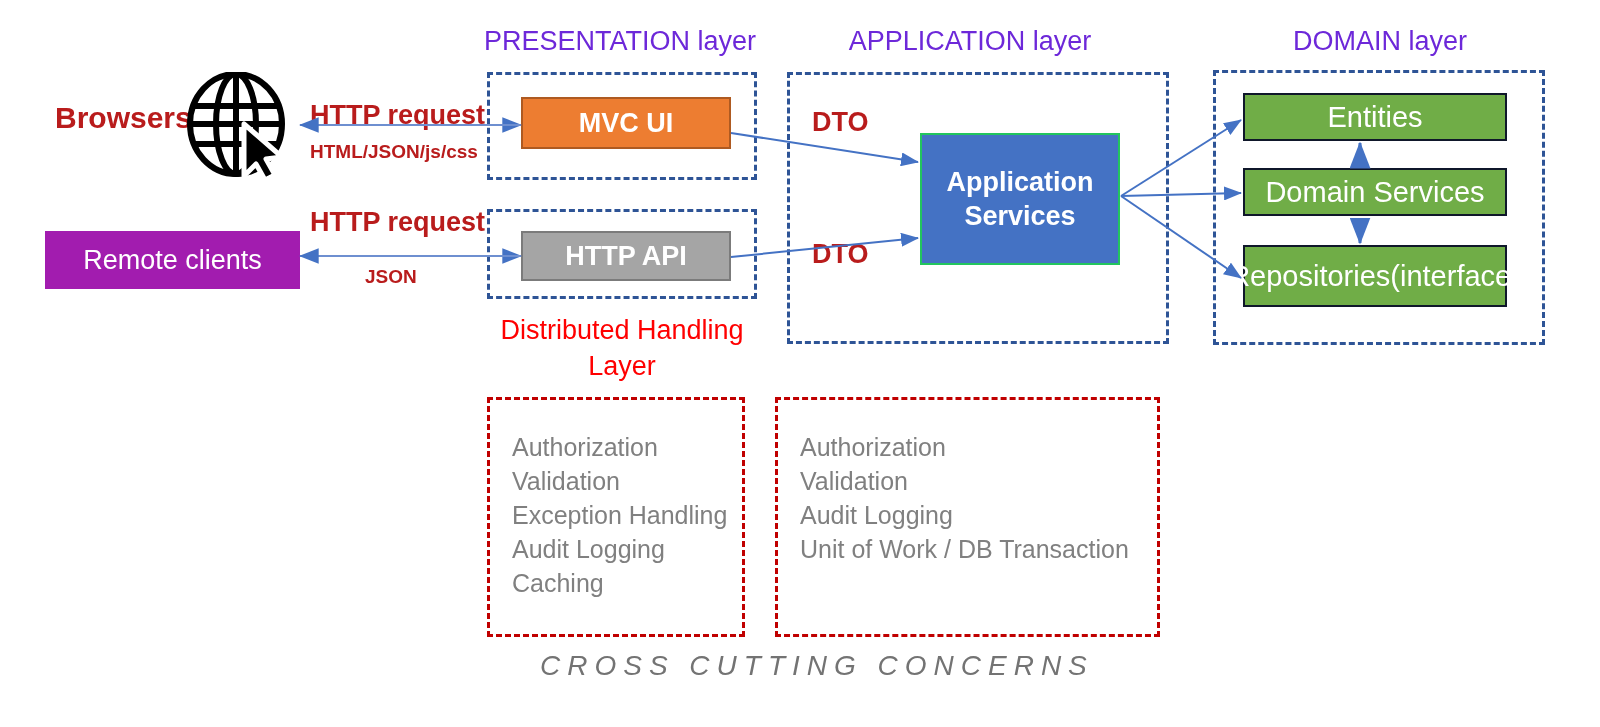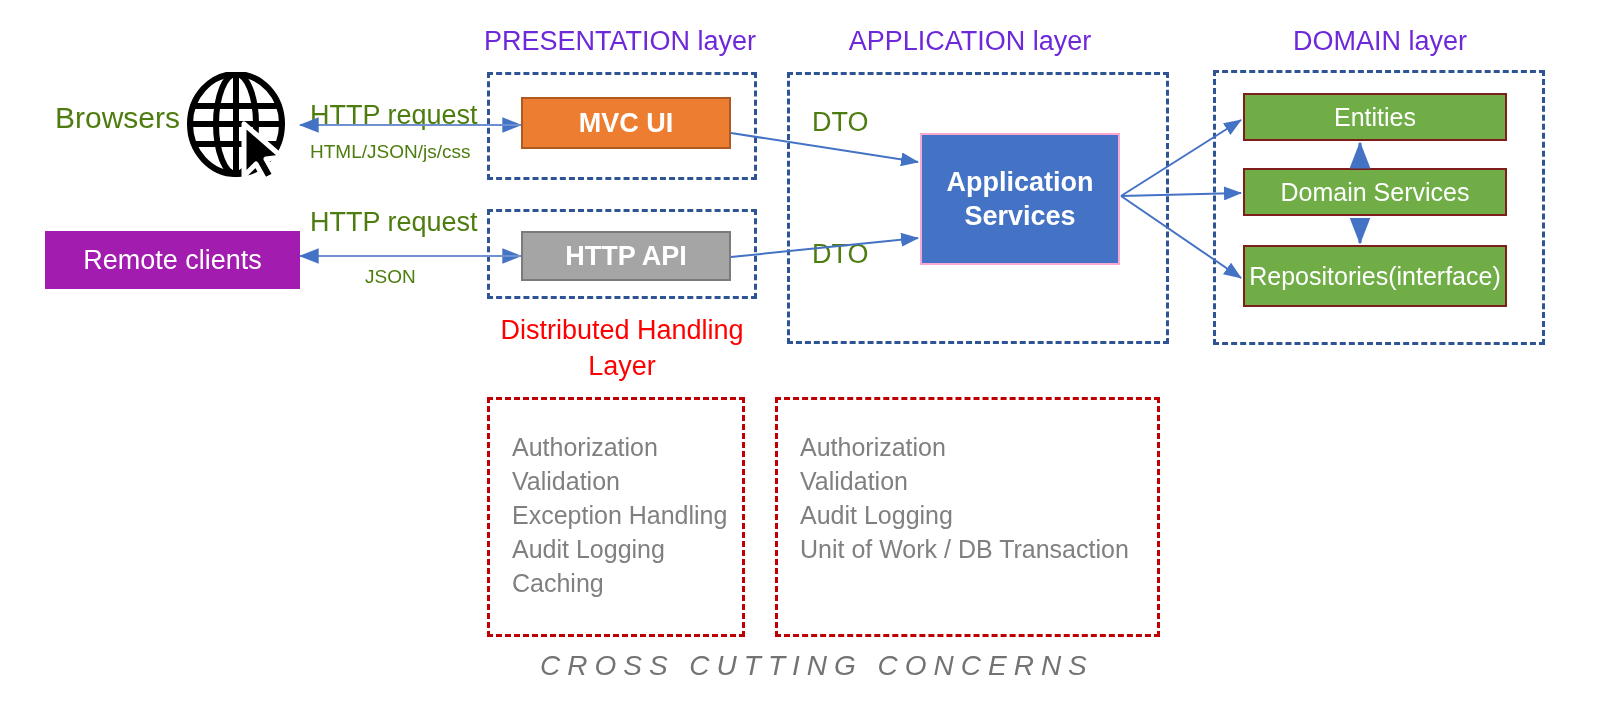--- a/index.html
+++ b/index.html
@@ -76,43 +76,44 @@
     font-weight: bold;
   }
   .node-api {
     background: #A5A5A5;
     border: 2px solid #7B7B7B;
     font-size: 27px;
     font-weight: bold;
   }
   .node-app {
     background: #4472C4;
-    border: 2px solid #f9a8d4;
+    border: 2px solid #22c55e;
     font-size: 27px;
     font-weight: bold;
     line-height: 34px;
   }
   .node-green {
     background: #70AD47;
-    border: 2px solid #7f1d1d;
-    font-size: 25px;
+    border: 2px solid #0f172a;
+    font-size: 29px;
     font-weight: 400;
     line-height: 31px;
   }
   .node-black {
     background: #a21caf;
     font-size: 27px;
     font-weight: 400;
     align-items: center;
   }
 
   
   .lbl {
-    color: #4d7c0f;
-    white-space: nowrap;
+    color: #b91c1c;
+    white-space: nowrap;
+    font-weight: bold;
   }
   .lbl-big { font-size: 27px; }
   .lbl-small { font-size: 19px; }
   .lbl-dto { font-size: 27px; }
   .lbl-browsers { font-size: 30px; }
 
   
   .cross-caption {
     color: #737373;
     font-size: 28px;

